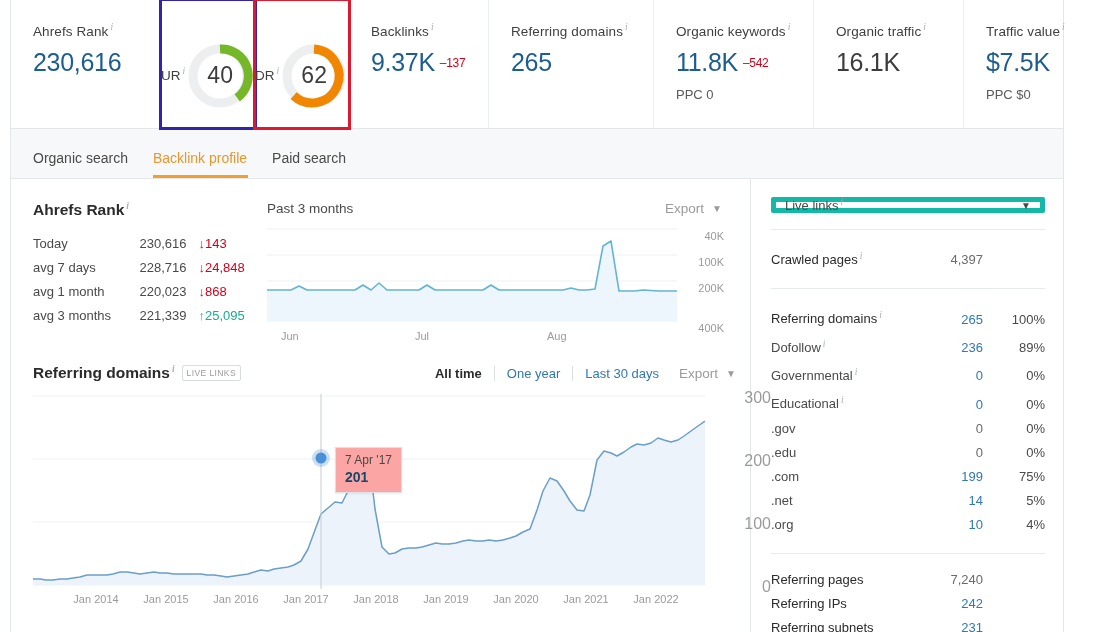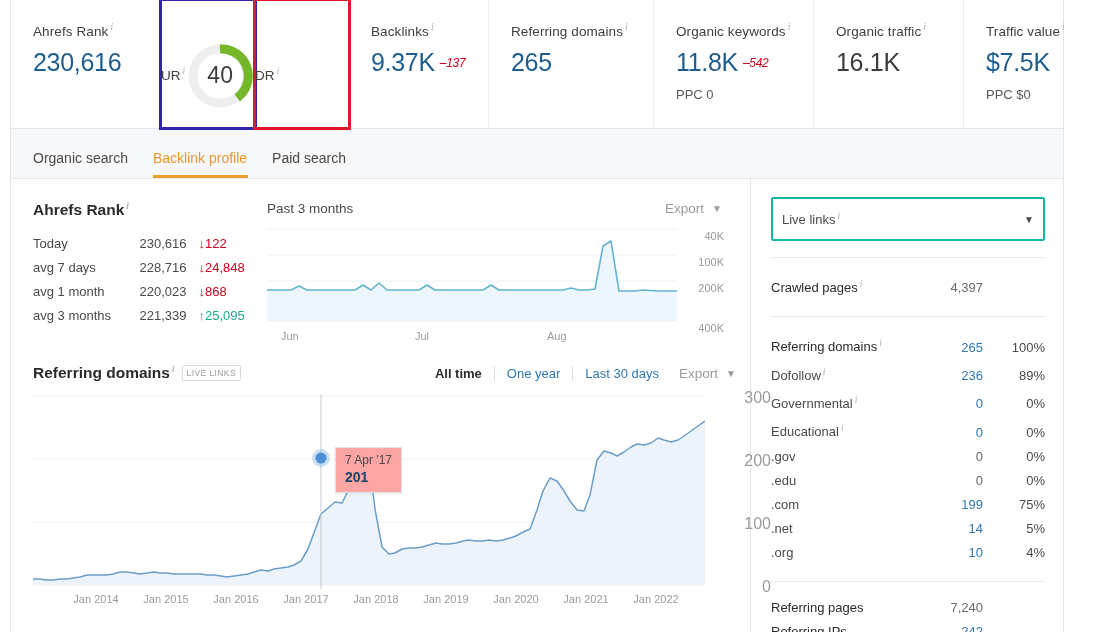--- a/index.html
+++ b/index.html
@@ -39,21 +39,21 @@
   }
   .info-i {
     font-size: 9.5px; color: #a8b0b6; vertical-align: super;
     margin-left: 2px; font-style: italic; font-family: "Liberation Serif", serif;
   }
   .m-value {
     font-size: 25px; color: #1d5d90; margin-top: 9px; white-space: nowrap;
     font-weight: 400; letter-spacing: -.3px;
   }
   .m-value.dark { color: #3c3c3c; }
-  .m-delta { font-size: 12px; color: #d0021b; margin-left: 5px; vertical-align: 4px; font-style: italic; }
+  .m-delta { font-size: 12px; color: #d0021b; margin-left: 5px; vertical-align: 4px; }
   .m-sub { font-size: 13px; color: #5a5a5a; margin-top: 10px; }
 
   
   .hl-blue { outline: 3px solid #3023ae; outline-offset: -1px; }
   .hl-red  { outline: 3px solid #e0182d; outline-offset: -1px; }
   .m-gauge { display: flex; flex-direction: row; align-items: center; padding-top: 20px; }
   .gauge-label { font-size: 13.5px; color: #404040; }
   .gauge-wrap { position: relative; width: 70px; height: 70px; margin-top: 3px; }
   .gauge-wrap svg { display: block; }
   .gauge-num {
@@ -138,21 +138,21 @@
   .big-xaxis span { position: absolute; top: 0; transform: translateX(-50%); }
   .tooltip {
     position: absolute; background: #fca5a5; border: 1px solid #dde2e6;
     padding: 4px 9px 6px; font-size: 12px; color: #4a4a4a; line-height: 17px;
     box-shadow: 0 1px 2px rgba(0,0,0,.08); white-space: nowrap;
   }
   .tooltip .tv { font-size: 14px; font-weight: bold; color: #17466b; }
 
   
   .select {
-    border: 2px solid #14b8a6; height: 44px; border-radius: 2px;
+    border: 5px solid #14b8a6; height: 16px; border-radius: 2px;
     display: flex; align-items: center; padding: 0 9px; font-size: 13px; color: #4a4a4a;
     background: #fff; cursor: pointer;
   }
   .select .sp { flex: 1; }
   .select .cr { font-size: 10px; color: #4a4a4a; }
   .divider { height: 1px; background: #e8ebed; margin: 16px 0 0; }
   .s-row { display: flex; align-items: baseline; font-size: 13px; line-height: 24px; }
   .s-name { flex: 1; color: #4a4a4a; }
   .s-name.b { font-weight: normal; color: #2b2b2b; }
   .s-num { width: 62px; text-align: right; color: #2f78b5; }
@@ -178,20 +178,27 @@
         <svg width="70" height="70" viewBox="0 0 70 70">
           <circle cx="35" cy="35" r="27" fill="none" stroke="#eceef0" stroke-width="9"></circle>
           <path d="M 35 8 A 27 27 0 0 1 52.2 56.8" fill="none" stroke="#76b72a" stroke-width="9" stroke-linecap="butt"></path>
         </svg>
         <div class="gauge-num">40</div>
       </div>
     </div>
 
     <div class="metric m-gauge hl-red">
       <div class="gauge-label"><span>DR</span><span class="info-i">i</span></div>
+      <div class="gauge-wrap">
+        <svg width="70" height="70" viewBox="0 0 70 70">
+          <circle cx="35" cy="35" r="27" fill="none" stroke="#eceef0" stroke-width="9"></circle>
+          <path d="M 35 8 A 27 27 0 1 1 14.6 54.6" fill="none" stroke="#f18700" stroke-width="9" stroke-linecap="butt"></path>
+        </svg>
+        <div class="gauge-num">62</div>
+      </div>
     </div>
 
     <div class="metric m-backlinks">
       <div class="m-label"><span>Backlinks</span><span class="info-i">i</span></div>
       <div class="m-value"><span>9.37K</span><span class="m-delta">–137</span></div>
     </div>
 
     <div class="metric m-refdom">
       <div class="m-label"><span>Referring domains</span><span class="info-i">i</span></div>
       <div class="m-value">265</div>
@@ -226,21 +233,21 @@
     <div class="main">
 
       <div class="rank-row">
 
         <div class="rank-tbl">
           <div class="sec-title"><span>Ahrefs Rank</span><span class="info-i">i</span></div>
           <div class="rank-list">
             <div class="rank-line">
               <div class="rl-name">Today</div>
               <div class="rl-val">230,616</div>
-              <div class="rl-chg"><span>↓</span><span>122</span></div>
+              <div class="rl-chg"><span>↓</span><span>143</span></div>
             </div>
             <div class="rank-line">
               <div class="rl-name">avg 7 days</div>
               <div class="rl-val">228,716</div>
               <div class="rl-chg"><span>↓</span><span>24,848</span></div>
             </div>
             <div class="rank-line">
               <div class="rl-name">avg 1 month</div>
               <div class="rl-val">220,023</div>
               <div class="rl-chg"><span>↓</span><span>868</span></div>

